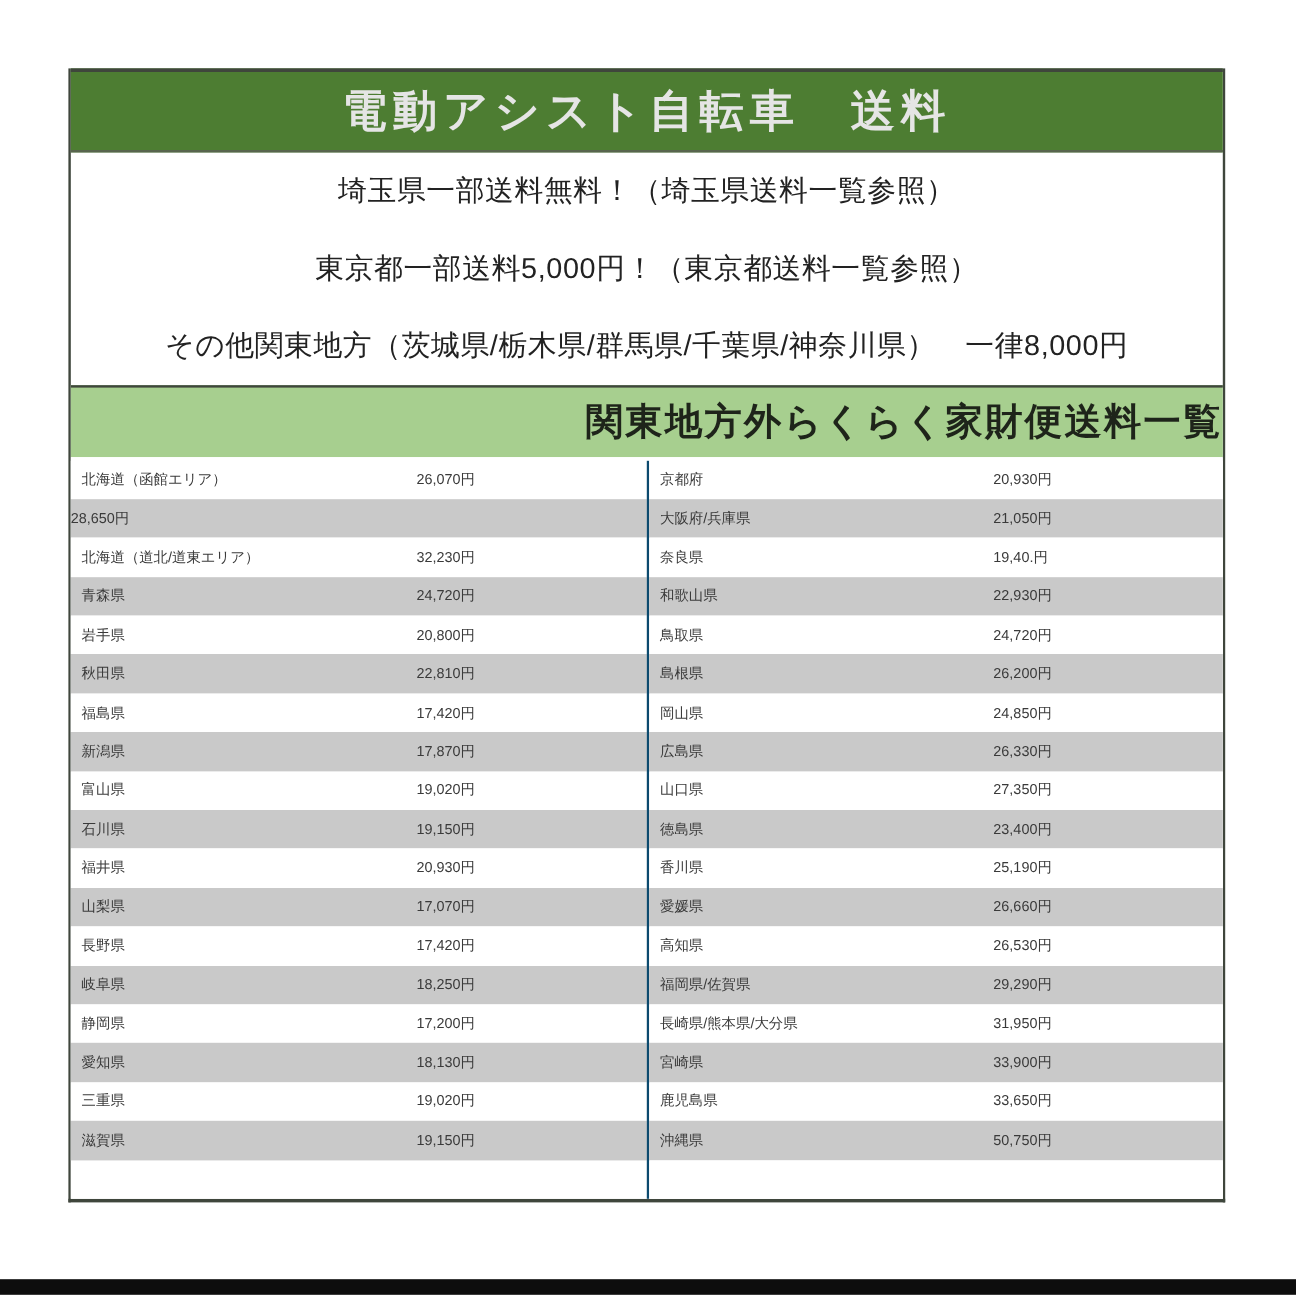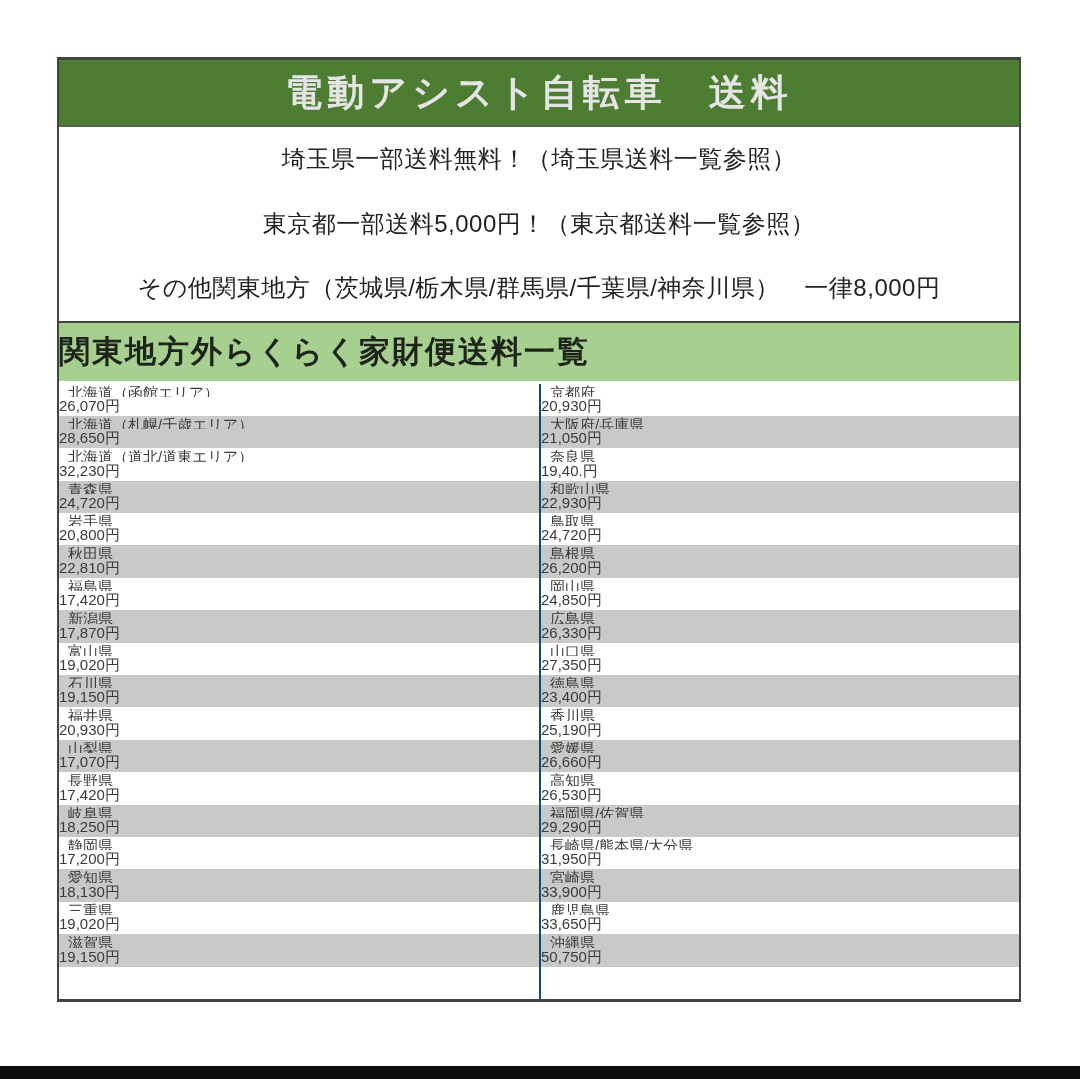--- a/index.html
+++ b/index.html
@@ -36,35 +36,34 @@
     color:#e5e5e5;font-size:37px;font-weight:bold;letter-spacing:5px;
   }
   .info{padding:0;}
   .info-line{
     height:64.5px;display:flex;align-items:center;justify-content:center;
     color:var(--text-dark);font-size:24px;letter-spacing:0.5px;
   }
   .table-title{
     height:60px;background:var(--table-header-green);
     border-top:2px solid var(--frame);
-    display:flex;align-items:center;justify-content:flex-start;
+    display:flex;align-items:center;justify-content:flex-end;
   }
   .table-title .title{
     color:#1e241a;font-size:31px;font-weight:bold;letter-spacing:2px;
   }
   .table-body{
     display:flex;padding-top:3px;background:#fff;
   }
   .half{width:50%;}
   .half.right{border-left:2px solid #0c4a6e;}
   .row{
-    height:32.4px;display:flex;align-items:flex-start;
-    font-size:15px;color:var(--cell-text);
+    height:32.4px;display:flex;align-items:center;
+    font-size:12px;color:var(--cell-text);
     background:#fff;
-    flex-direction:column;
   }
   .row:nth-child(even){background:var(--row-gray);}
   .cell-region{
     width:60%;padding-left:9px;white-space:nowrap;overflow:hidden;
   }
   .cell-price{
     width:40%;white-space:nowrap;
   }
   .bottom-bar{
     position:absolute;left:0;bottom:0;width:1080px;height:13px;
@@ -91,21 +90,20 @@
       <span class="title">関東地方外らくらく家財便送料一覧</span>
     </div>
 
     <div class="table-body">
       <div class="half left" id="left-col">
           <div class="row">
             <span class="cell-region">北海道（函館エリア）</span>
             <span class="cell-price">26,070円</span>
           </div>
           <div class="row">
-            <span class="cell-region">北海道（札幌/千歳エリア）</span>
             <span class="cell-price">28,650円</span>
           </div>
           <div class="row">
             <span class="cell-region">北海道（道北/道東エリア）</span>
             <span class="cell-price">32,230円</span>
           </div>
           <div class="row">
             <span class="cell-region">青森県</span>
             <span class="cell-price">24,720円</span>
           </div>

